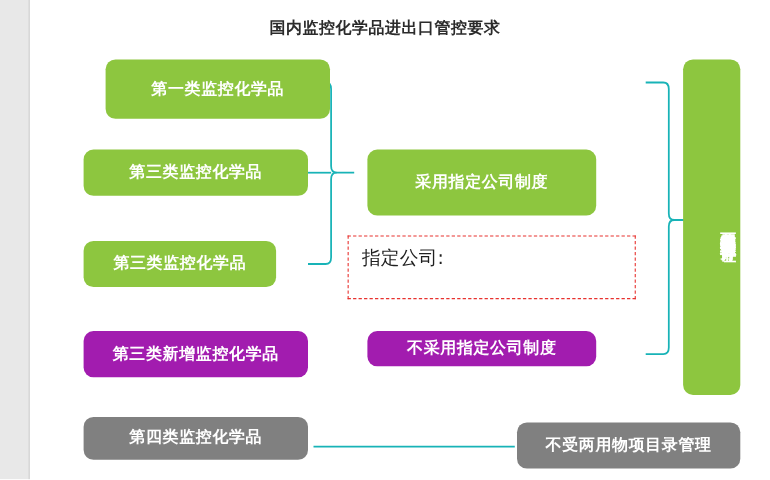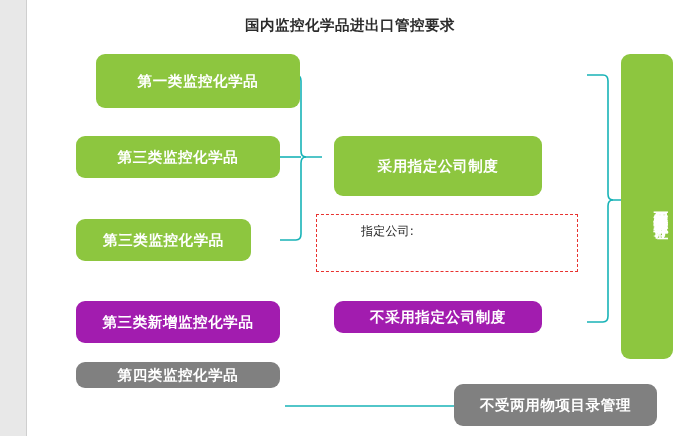--- a/index.html
+++ b/index.html
@@ -70,26 +70,25 @@
   }
 
   .dashed-box {
     position: absolute;
     box-sizing: border-box;
     border: 1.4px dashed #e8322f;
     background: #ffffff;
     padding: 8px 10px 8px 12px;
   }
   .dashed-box .line {
-    font-size: 12px;
+    font-size: 17px;
     color: #1f1f1f;
     line-height: 1.45;
     white-space: nowrap;
     letter-spacing: 0.2px;
-    margin-left: 32px;
   }
 
   svg.links {
     position: absolute;
     left: 0;
     top: 0;
     width: 700px;
     height: 436px;
     pointer-events: none;
   }
@@ -129,37 +128,37 @@
   </div>
 
   <div class="node green" style="left:76px; top:219px; width:175px; height:42px;">
     <span>第三类监控化学品</span>
   </div>
 
   <div class="node teal" style="left:76px; top:301px; width:204px; height:42px;">
     <span>第三类新增监控化学品</span>
   </div>
 
-  <div class="node gray" style="left:76px; top:362px; width:204px; height:26px;">
+  <div class="node gray" style="left:76px; top:379px; width:204px; height:39px;">
     <span>第四类监控化学品</span>
   </div>
 
   <div class="node green" style="left:334px; top:136px; width:208px; height:60px;">
     <span>采用指定公司制度</span>
   </div>
 
   <div class="dashed-box" style="left:316px; top:214px; width:262px; height:58px;">
     <div class="line">指定公司:</div>
   </div>
 
   <div class="node teal" style="left:334px; top:301px; width:208px; height:32px;">
     <span>不采用指定公司制度</span>
   </div>
 
   <div class="node green vertical" style="left:621px; top:54px; width:52px; height:305px;">
     <span class="vlabel">两用物资项目录管理一办许可证</span>
   </div>
 
-  <div class="node gray" style="left:454px; top:384px; width:203px; height:42px;">
+  <div class="node gray" style="left:470px; top:384px; width:203px; height:42px;">
     <span>不受两用物项目录管理</span>
   </div>
 
 </div>
 
 </body></html>

